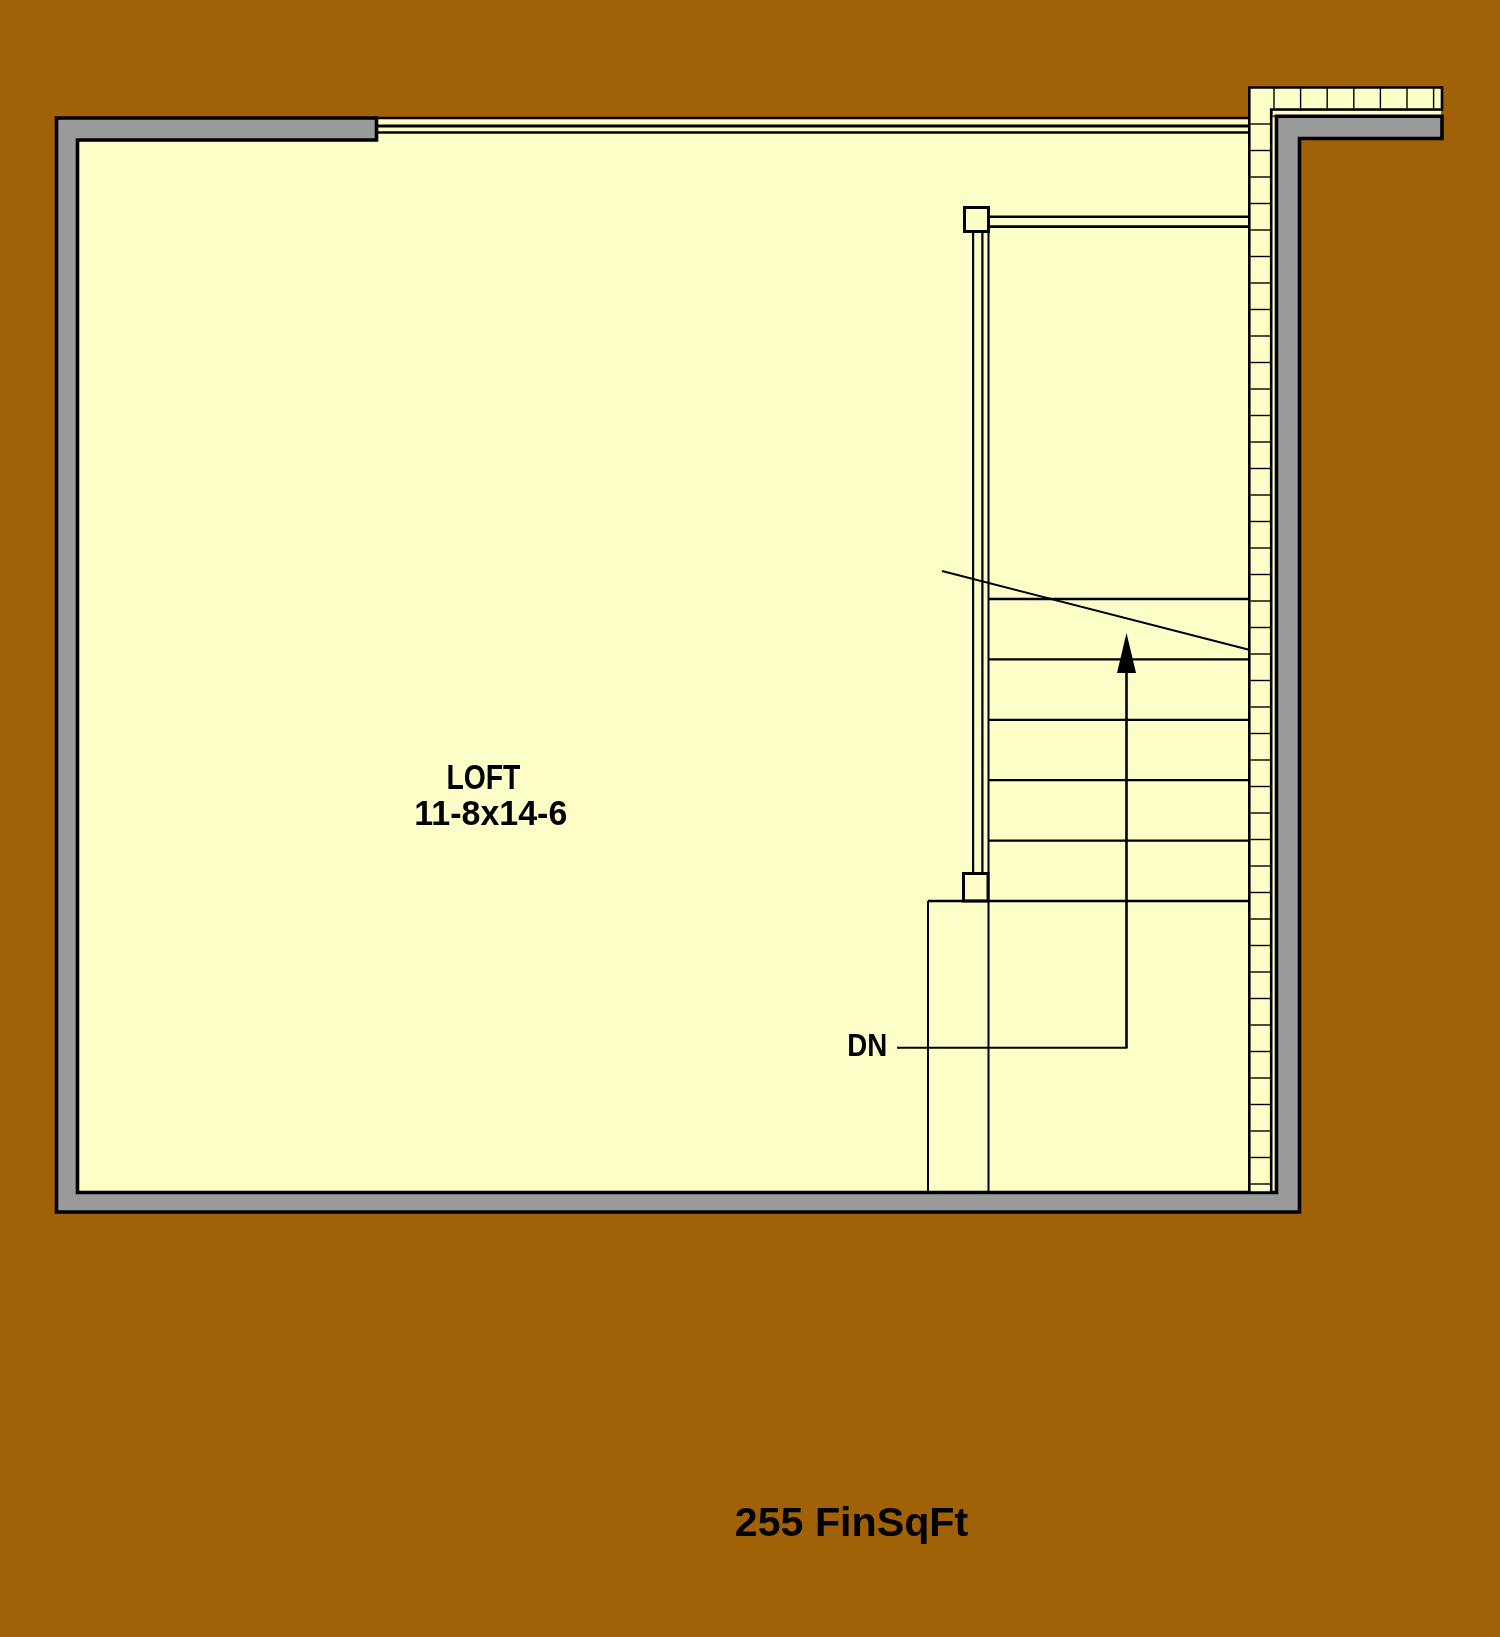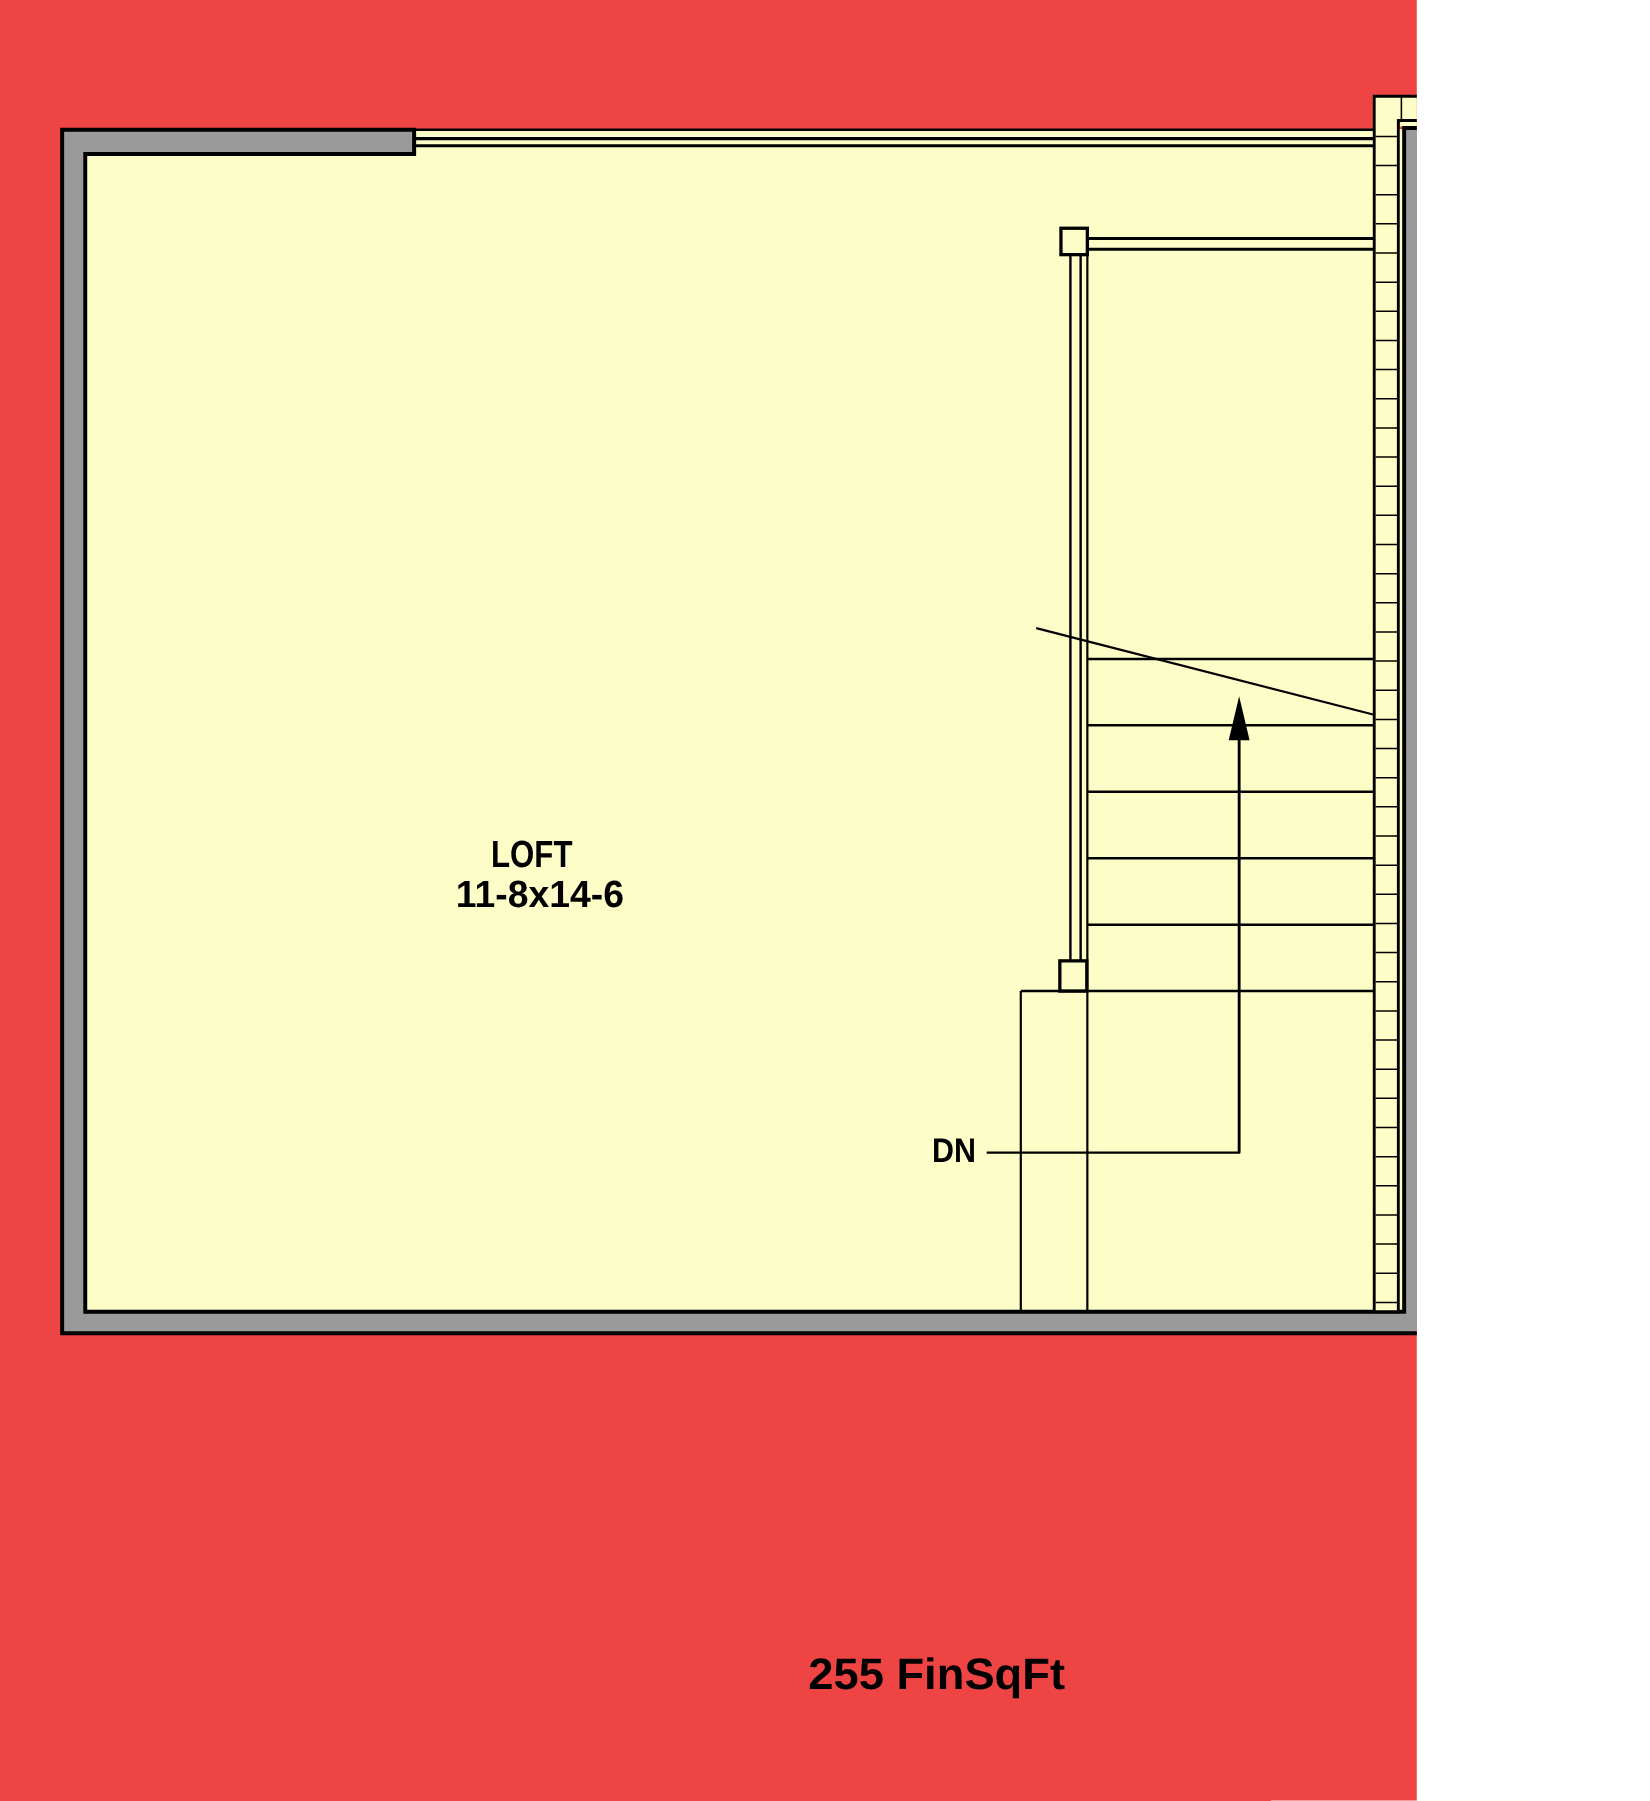--- a/index.html
+++ b/index.html
@@ -1,16 +1,16 @@
 <!DOCTYPE html>
 <html><head>
 <meta charset="utf-8">
 <style>
 html,body{margin:0;padding:0;background:#ffffff;}
-#page{position:relative;width:1288px;height:1637px;background:#ef4444;overflow:hidden;
+#page{position:relative;width:1500px;height:1637px;background:#a16207;overflow:hidden;
   font-family:"Liberation Sans",sans-serif;}
 svg{position:absolute;left:0;top:0;}
 </style>
 </head>
 <body>
 <div id="page">
 <svg width="1500" height="1637" viewBox="0 0 1500 1637">
 
   <rect x="77" y="117.5" width="1200" height="1075.5" fill="#FDFDC7"></rect>
 

